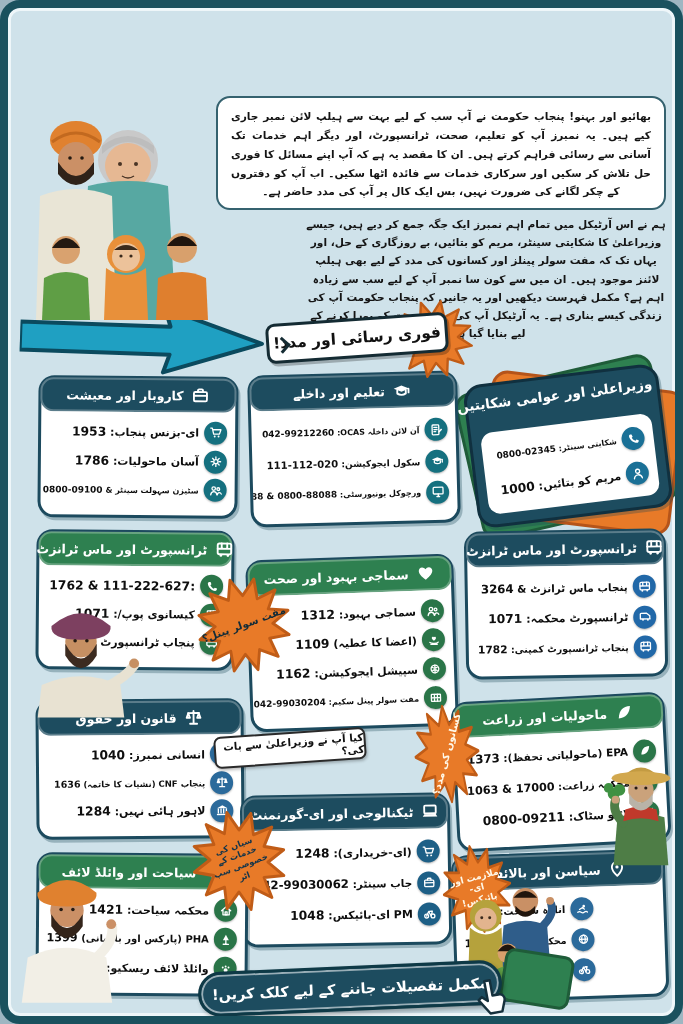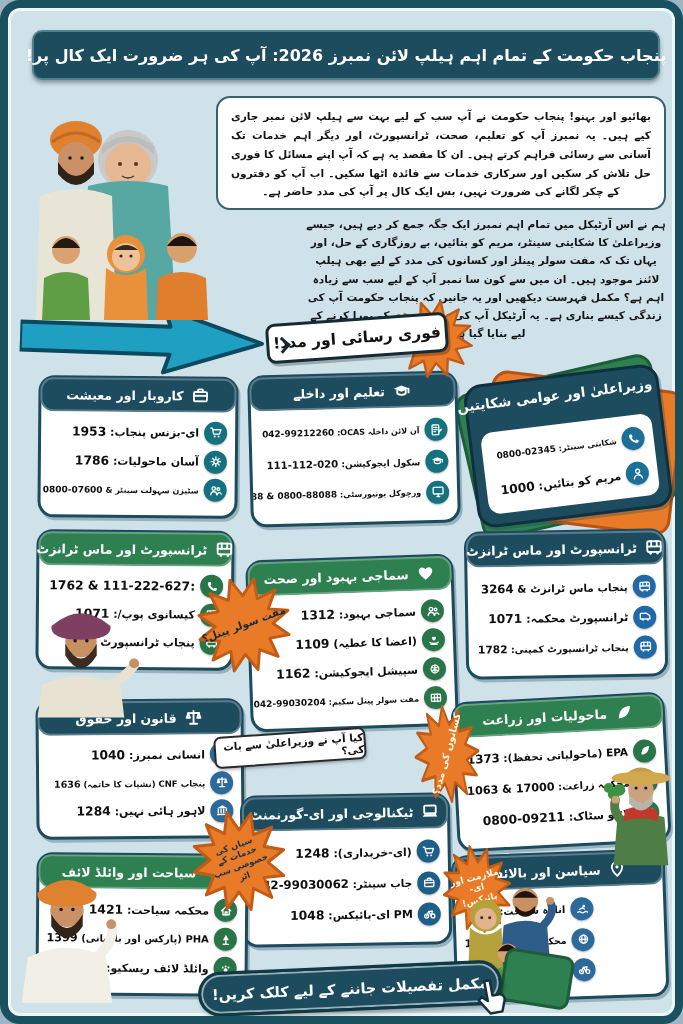--- a/index.html
+++ b/index.html
@@ -244,21 +244,20 @@
         <circle class="f" cx="8" cy="6.4" r="1.3"></circle>
       </symbol>
     <symbol id="i-hand" viewBox="0 0 16 18">
         <path d="M7 1.2v9L4.6 8 3 9.2 7.2 16h5.4l1.9-4.8c.5-1.7-.5-3-2.3-3H9.5V1.2z"></path>
       </symbol>
   </defs>
 </svg>
 
 <div class="poster">
 
-  <div class="title-bar">پنجاب حکومت کے تمام اہم ہیلپ لائن نمبرز 2026: آپ کی ہر ضرورت ایک کال پر!</div>
 
   <svg class="illus" style="left:22px;top:82px;width:195px;height:230px;" viewBox="0 0 195 230">
     <circle cx="98" cy="70" r="30" fill="#c9c9c9"></circle>
     <circle cx="98" cy="76" r="23" fill="#e6b893"></circle>
     <path d="M72 64 Q98 40 124 64 L124 56 Q98 36 72 56 Z" fill="#bdbdbd"></path>
     <path d="M58 96 Q98 86 138 96 L146 230 H50 Z" fill="#57a8a2"></path>
     <circle cx="90" cy="74" r="2" fill="#4a3526"></circle>
       <circle cx="106" cy="74" r="2" fill="#4a3526"></circle>
     <path d="M92 86 Q98 90 104 86" stroke="#4a3526" stroke-width="1.5" fill="none"></path>
     <ellipse cx="46" cy="50" rx="26" ry="19" fill="#e0812f"></ellipse>
@@ -320,21 +319,21 @@
             </svg>
           </span>
           <span class="txt"><span class="lbl">آسان ماحولیات:</span> <span class="num">1786</span></span>
         </div>
         <div class="item">
           <span class="badge">
             <svg viewBox="0 0 16 16">
               <use href="#i-users"></use>
             </svg>
           </span>
-          <span class="txt" style="font-size: 8px;"><span class="lbl">سٹیزن سہولت سینٹر &amp;</span> <span class="num">0800-07600</span></span>
+          <span class="txt" style="font-size: 8px;"><span class="lbl">سٹیزن سہولت سینٹر &amp;</span> <span class="num">0800-09100</span></span>
         </div>
       </div>
   </div>
 
   <div class="card" style="left:241px;top:365px;width:210px;height:152px;--hd:#1d4c5f;--ic:#15707f;transform:rotate(-1.5deg);">
     <div class="card-header">
       <span class="hicon">
           <svg viewBox="0 0 16 16">
             <use href="#i-gradcap"></use>
           </svg>

